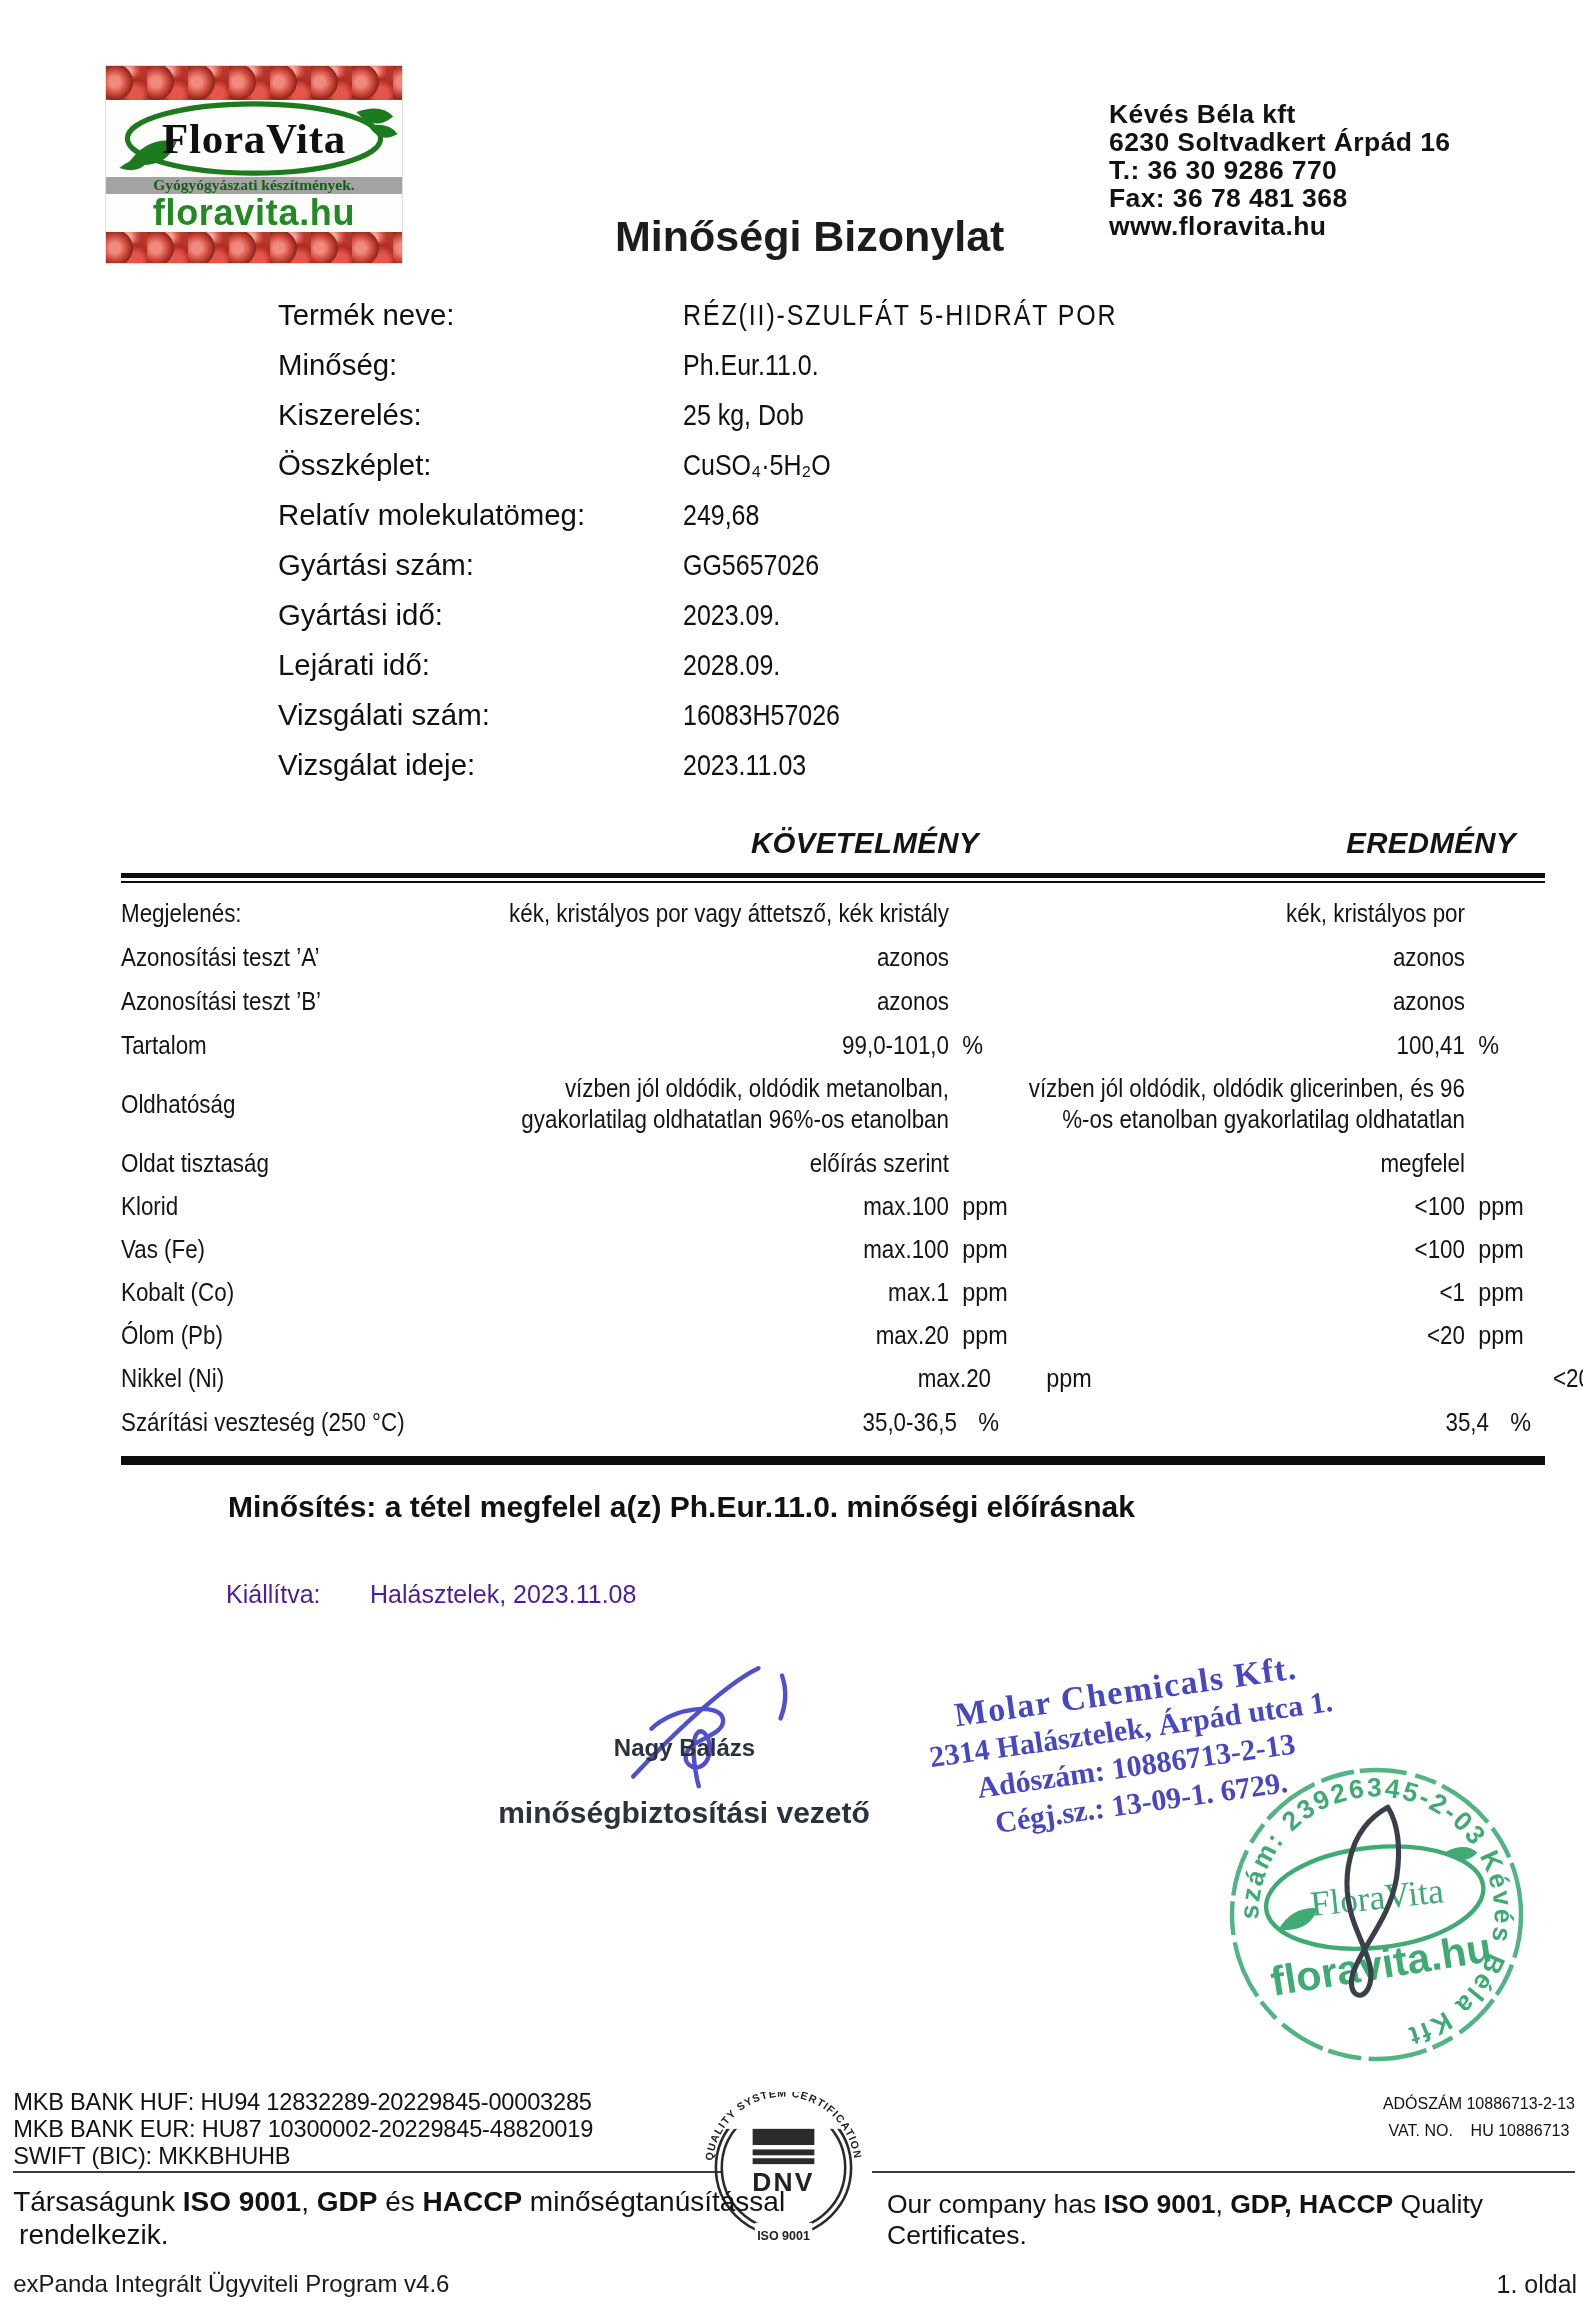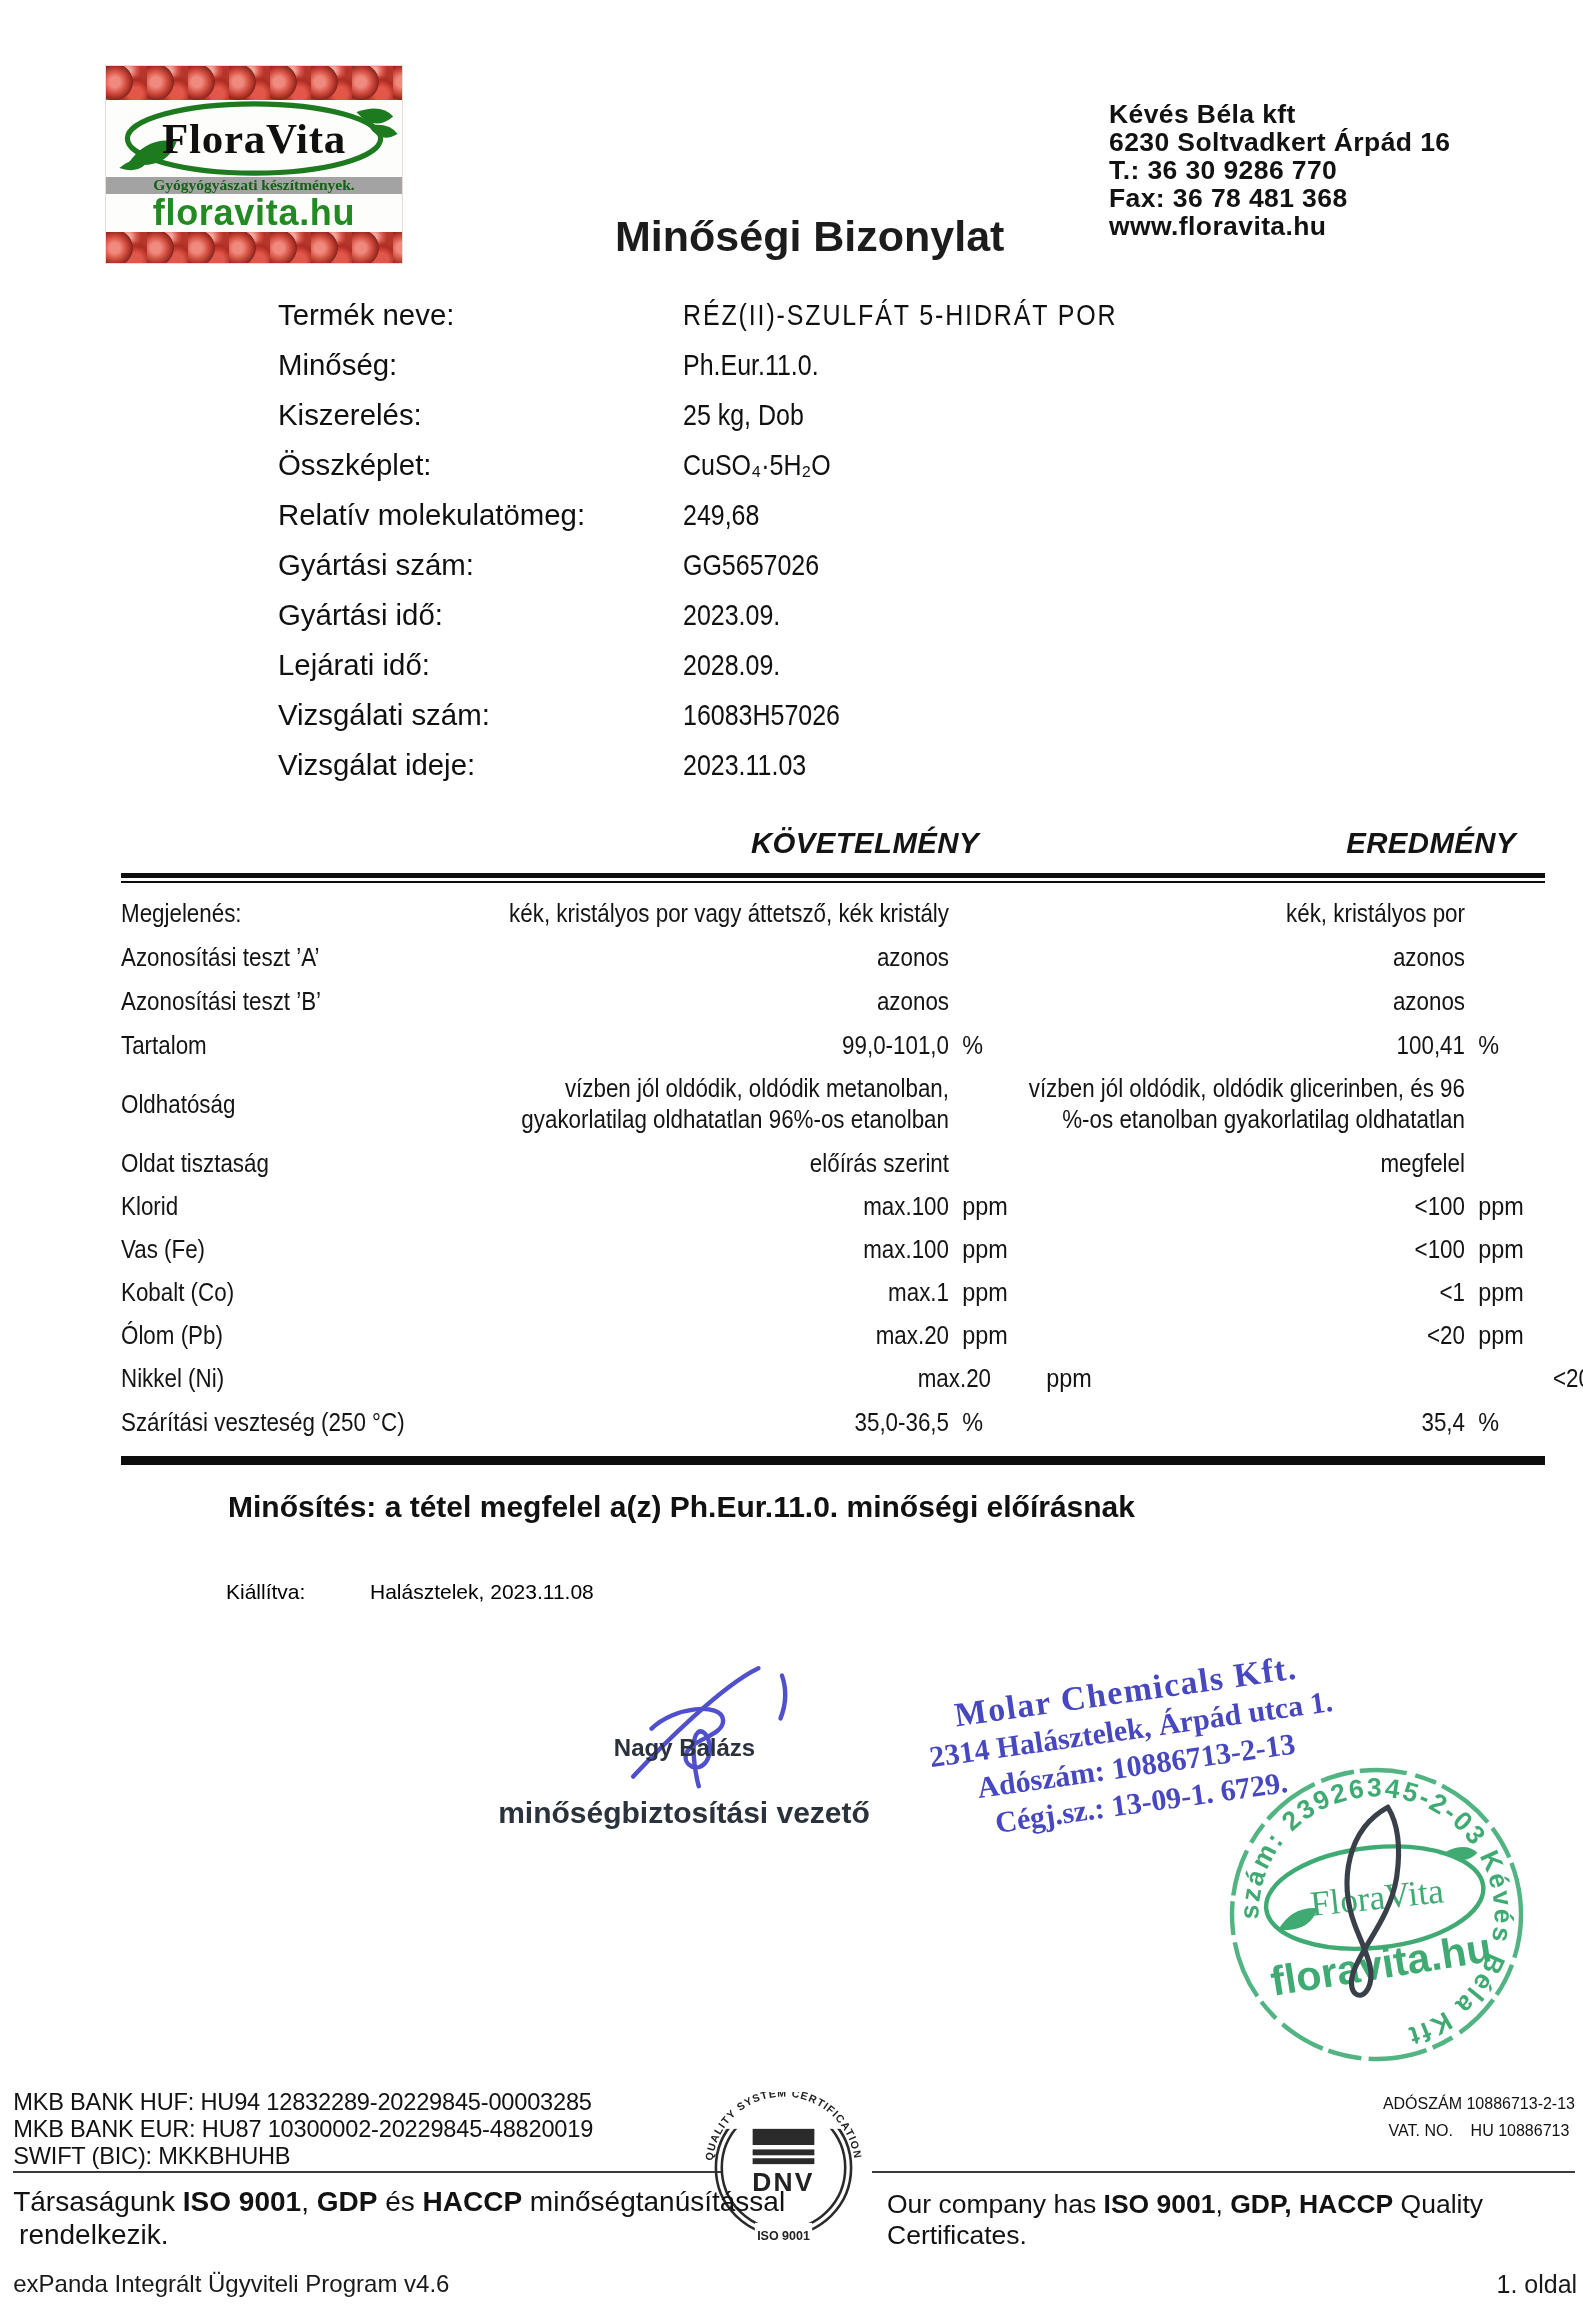--- a/index.html
+++ b/index.html
@@ -42,21 +42,21 @@
   .hline{background:#0d0d0d;}
   .qtable{left:121px;top:891px;width:1424px;}
   .trow{display:grid;grid-template-columns:309px 519px 74px 442px 81px;align-items:center;}
   .tname{font-size:26px;white-space:nowrap;transform:scaleX(0.86);transform-origin:left center;}
   .tval{display:flex;flex-direction:column;justify-content:center;align-items:flex-end;
         font-size:26px;line-height:31px;text-align:right;transform:scaleX(0.86);transform-origin:right center;white-space:nowrap;}
   .tunit{font-size:26px;padding-left:14.7px;transform:scaleX(0.9);transform-origin:left center;}
 
   
   .qualif{left:228px;top:1490px;font-size:30px;font-weight:bold;color:#111;}
-  .issued{left:226px;top:1580px;font-size:21px;color:#000000;}
+  .issued{left:226px;top:1580px;font-size:25px;color:#4c1d95;}
   .issued .ilabel{display:inline-block;width:144px;}
 
   
   .sig-name{left:515px;top:1734px;width:339px;text-align:center;font-size:24px;font-weight:bold;color:#2a323b;}
   .sig-role{left:397px;top:1796px;width:574px;text-align:center;font-size:30px;font-weight:bold;color:#2a323b;}
 
   
   .stamp-molar{left:876px;top:1672px;width:515px;transform:rotate(-8deg);color:#3a3abc;
                font-family:"Liberation Serif",serif;font-weight:bold;text-align:center;opacity:0.93;}
   .stamp-molar .m1{font-size:34px;letter-spacing:1.5px;}
@@ -291,21 +291,21 @@
           <span>max.20</span>
           <span></span>
         </span>
       <span class="tunit">ppm</span>
       <span class="tval">
           <span>&lt;20</span>
           <span></span>
         </span>
       <span class="tunit">ppm</span>
     </div>
-    <div class="trow" style="height:44px;">
+    <div class="trow" style="height:44px;gap:8px;">
       <span class="tname">Szárítási veszteség (250 °C)</span>
       <span class="tval">
           <span>35,0-36,5</span>
           <span></span>
         </span>
       <span class="tunit">%</span>
       <span class="tval">
           <span>35,4</span>
           <span></span>
         </span>

